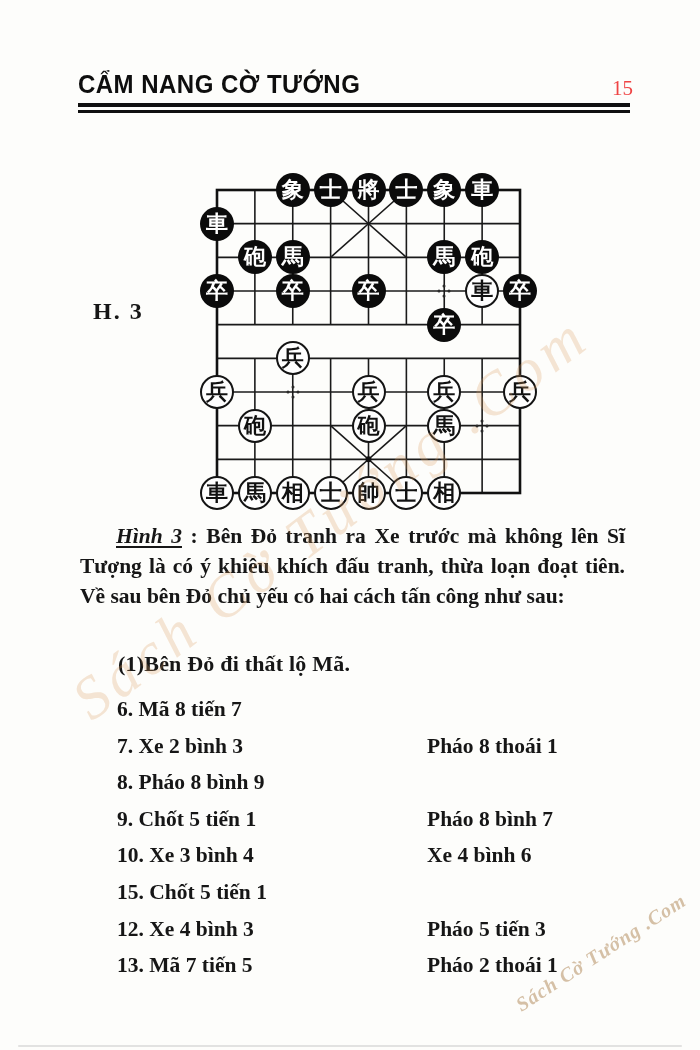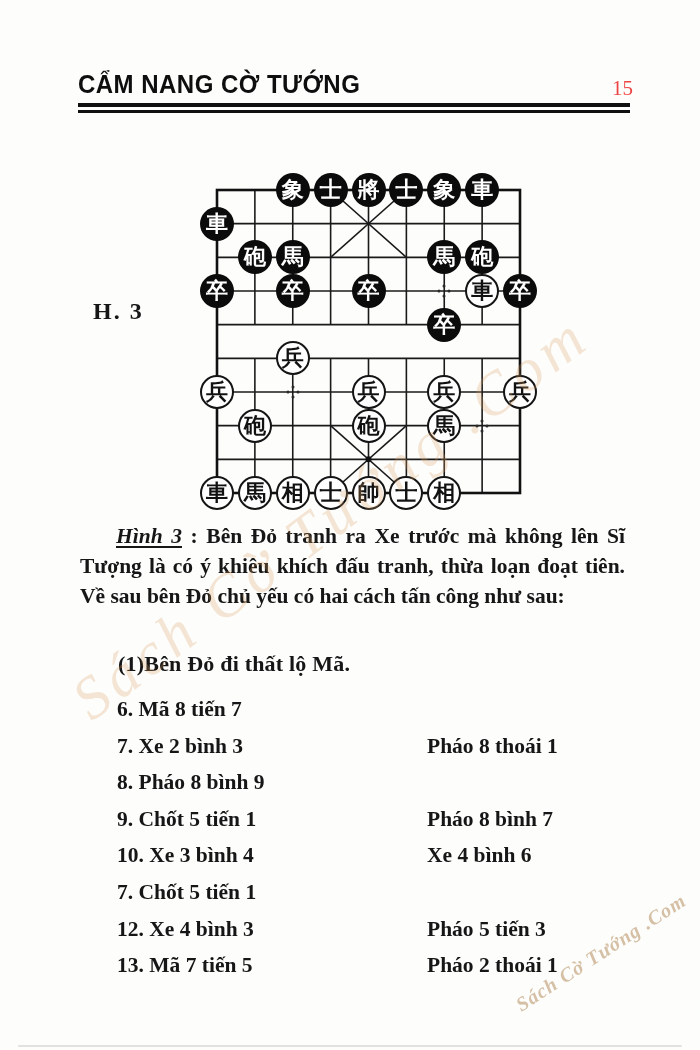--- a/index.html
+++ b/index.html
@@ -170,21 +170,21 @@
       </div>
       <div class="move-row">
         <span class="mv-left">9. Chốt 5 tiến 1</span>
         <span class="mv-right">Pháo 8 bình 7</span>
       </div>
       <div class="move-row">
         <span class="mv-left">10. Xe 3 bình 4</span>
         <span class="mv-right">Xe 4 bình 6</span>
       </div>
       <div class="move-row">
-        <span class="mv-left">7. Chốt 5 tiến 1</span>
+        <span class="mv-left">15. Chốt 5 tiến 1</span>
       </div>
       <div class="move-row">
         <span class="mv-left">12. Xe 4 bình 3</span>
         <span class="mv-right">Pháo 5 tiến 3</span>
       </div>
       <div class="move-row">
         <span class="mv-left">13. Mã 7 tiến 5</span>
         <span class="mv-right">Pháo 2 thoái 1</span>
       </div>
     </div>

